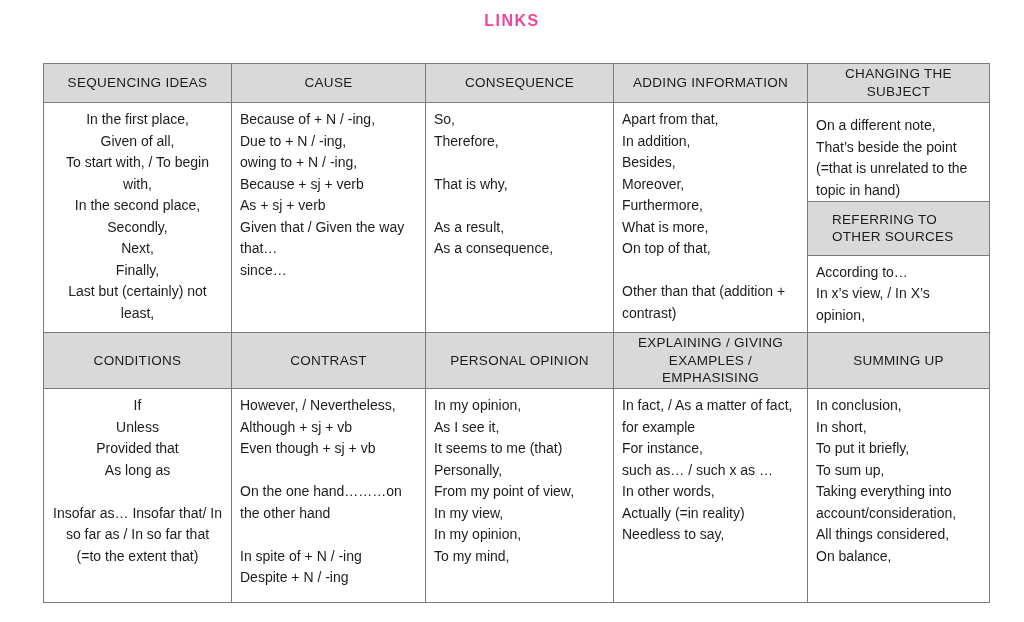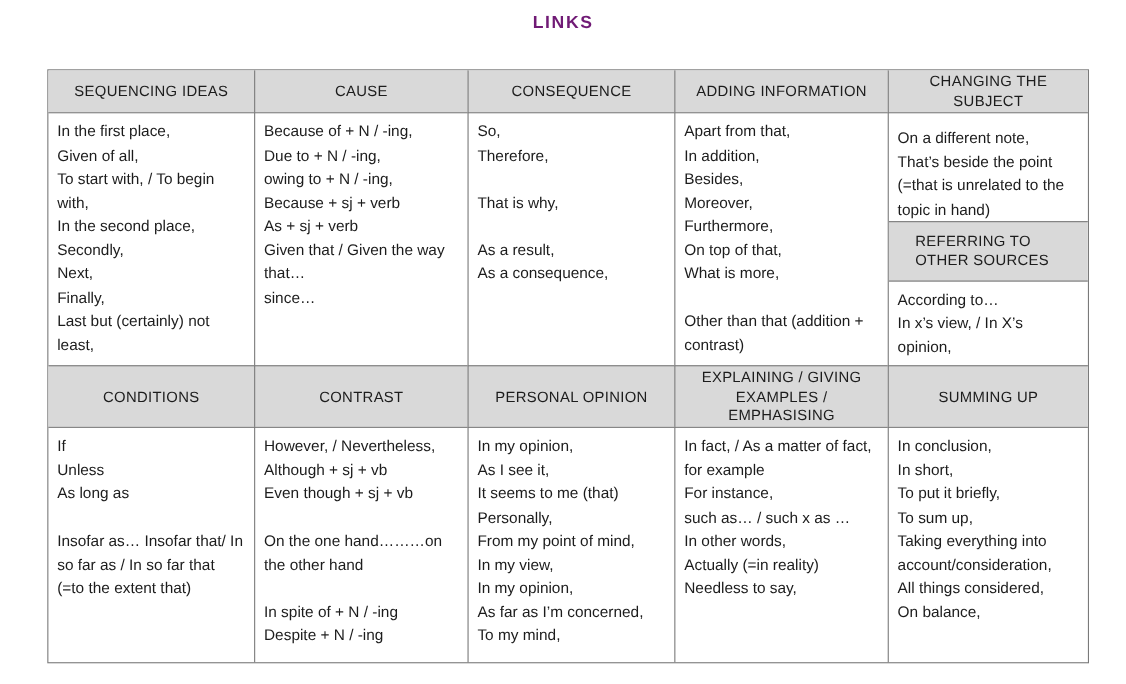--- a/index.html
+++ b/index.html
@@ -8,39 +8,39 @@
     background: #ffffff;
     font-family: "Liberation Sans", "DejaVu Sans", sans-serif;
     color: #1c1c1c;
     overflow: hidden;
   }
   .page { position: relative; width: 1024px; height: 622px; background: #fff; }
   .title {
     position: absolute; top: 12px; left: 0; width: 100%;
     text-align: center;
     font-size: 16px; letter-spacing: 1.5px;
-    color: #701a75;
+    color: #ec4899;
     font-weight: bold;
   }
   .links-table {
     position: absolute; left: 43px; top: 47px;
     width: 947px; height: 540px;
     display: grid;
     grid-template-columns: 187px 194px 188px 194px 1fr;
     grid-template-rows: 38px 230px 56px 1fr;
     border: 1px solid #7a7a7a;
     background: #fff;
     margin-top: 16px;
   }
   .cell {
     border-left: 1px solid #7a7a7a;
     border-top: 1px solid #7a7a7a;
     overflow: hidden;
   }
-  .col-first { border-left: none; }
+  .col-first { border-left: none; text-align: center; }
   .row-first { border-top: none; }
   .header {
     background: #d9d9d9;
     display: flex; align-items: center; justify-content: center;
     text-align: center;
     font-size: 13.5px; line-height: 1.3;
     letter-spacing: 0.3px;
     padding: 2px 6px;
   }
   .content {
@@ -119,22 +119,22 @@
         <div class="line">&nbsp;</div>
         <div class="line">As a result,</div>
         <div class="line">As a consequence,</div>
       </div>
     <div class="cell content">
         <div class="line">Apart from that,</div>
         <div class="line">In addition,</div>
         <div class="line">Besides,</div>
         <div class="line">Moreover,</div>
         <div class="line">Furthermore,</div>
+        <div class="line">What is more,</div>
         <div class="line">On top of that,</div>
-        <div class="line">What is more,</div>
         <div class="line">&nbsp;</div>
         <div class="line">Other than that (addition + contrast)</div>
       </div>
     <div class="cell split">
       <div class="sub-main">
           <div class="line">On a different note,</div>
           <div class="line">That’s beside the point (=that is unrelated to the topic in hand)</div>
         </div>
       <div class="sub-header">REFERRING TO OTHER SOURCES</div>
       <div class="sub-content">
@@ -145,43 +145,43 @@
 
     <div class="cell header col-first">CONDITIONS</div>
     <div class="cell header">CONTRAST</div>
     <div class="cell header">PERSONAL OPINION</div>
     <div class="cell header">EXPLAINING / GIVING EXAMPLES / EMPHASISING</div>
     <div class="cell header">SUMMING UP</div>
 
     <div class="cell content col-first">
         <div class="line">If</div>
         <div class="line">Unless</div>
+        <div class="line">Provided that</div>
         <div class="line">As long as</div>
         <div class="line">&nbsp;</div>
         <div class="line">Insofar as… Insofar that/ In so far as / In so far that (=to the extent that)</div>
       </div>
     <div class="cell content">
         <div class="line">However, / Nevertheless,</div>
         <div class="line">Although + sj + vb</div>
         <div class="line">Even though + sj + vb</div>
         <div class="line">&nbsp;</div>
         <div class="line">On the one hand………on the other hand</div>
         <div class="line">&nbsp;</div>
         <div class="line">In spite of + N / -ing</div>
         <div class="line">Despite + N / -ing</div>
       </div>
     <div class="cell content">
         <div class="line">In my opinion,</div>
         <div class="line">As I see it,</div>
         <div class="line">It seems to me (that)</div>
         <div class="line">Personally,</div>
-        <div class="line">From my point of mind,</div>
+        <div class="line">From my point of view,</div>
         <div class="line">In my view,</div>
         <div class="line">In my opinion,</div>
-        <div class="line">As far as I’m concerned,</div>
         <div class="line">To my mind,</div>
       </div>
     <div class="cell content">
         <div class="line">In fact, / As a matter of fact,</div>
         <div class="line">for example</div>
         <div class="line">For instance,</div>
         <div class="line">such as… / such x as …</div>
         <div class="line">In other words,</div>
         <div class="line">Actually (=in reality)</div>
         <div class="line">Needless to say,</div>

